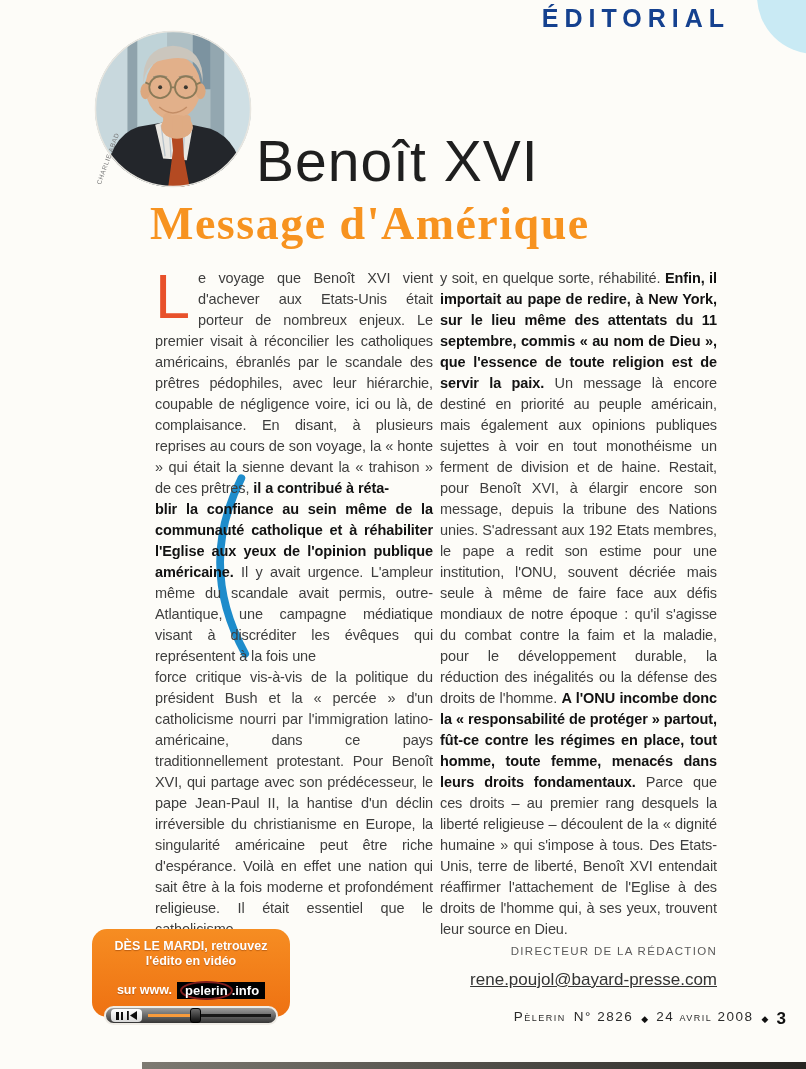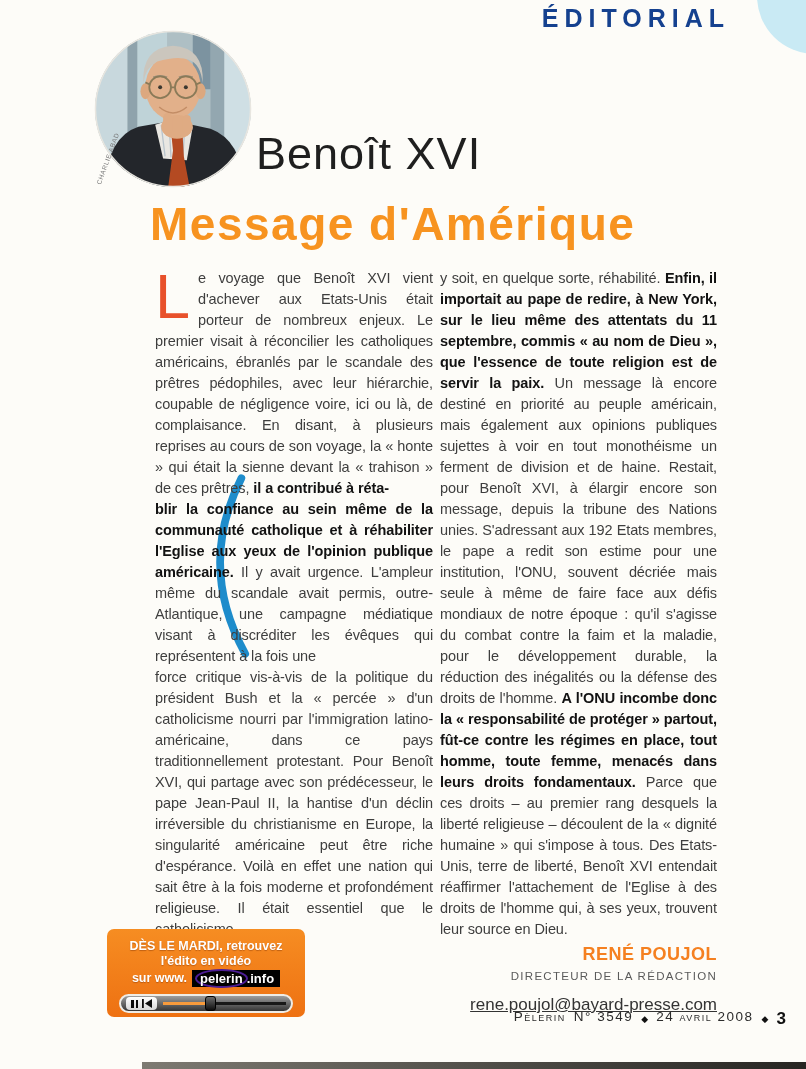--- a/index.html
+++ b/index.html
@@ -10,46 +10,46 @@
   }
   
   .corner-circle{position:absolute;left:757px;top:-62px;width:116px;height:116px;border-radius:50%;background:#c9eaf4;}
   
   .kicker{position:absolute;top:4px;right:76px;font-size:25px;font-weight:bold;letter-spacing:6px;color:#15418f;text-align:center;}
   
   .photo{position:absolute;left:94px;top:30px;width:158px;height:158px;}
   .photo svg{width:100%;height:100%;display:block;}
   .credit{position:absolute;left:95px;top:183px;font-size:6.5px;color:#7a7a7a;letter-spacing:.6px;transform:rotate(-70deg);transform-origin:0 0;white-space:nowrap;}
   
-  .title{position:absolute;left:256px;top:128px;font-size:45px;font-weight:400;color:#1f1f1f;letter-spacing:1px;}
-  .subtitle{position:absolute;left:150px;top:197px;font-size:46px;font-weight:bold;color:#f79320;letter-spacing:1.5px;}
+  .title{position:absolute;left:256px;top:128px;font-size:57px;font-weight:400;color:#1f1f1f;letter-spacing:1px;}
+  .subtitle{position:absolute;left:150px;top:197px;font-size:46px;font-weight:bold;color:#f79320;letter-spacing:1.5px;font-family:Liberation Serif, serif;}
   
   .pullquote{position:absolute;left:95px;top:497px;width:140px;font-size:17px;line-height:21.5px;font-weight:bold;color:#1464b0;}
   .swoosh{position:absolute;left:197px;top:470px;width:54px;height:192px;}
   
   .col{position:absolute;top:268px;}
   .col1{left:155px;width:278px;}
   .col2{left:440px;width:277px;}
   .col p{margin:0;text-align:justify;font-size:14.5px;line-height:21px;color:#3e3e3e;letter-spacing:-0.1px;}
   .blockB{margin-left:86px;text-align:right;}
   .seg-b{font-weight:bold;color:#121212;}
   .dropcap{float:left;font-size:63px;line-height:50px;padding:3px 8px 0 0;color:#e8512b;}
   
   .signature{text-align:right;margin-top:4px;}
   .sig-name{font-size:18px;font-weight:bold;color:#f58020;letter-spacing:.5px;}
   .sig-role{font-size:11.5px;color:#5a5a5a;letter-spacing:1.3px;margin-top:5px;}
   .sig-email{font-size:17px;color:#333;text-decoration:underline;margin-top:13px;display:inline-block;}
   
-  .promo{position:absolute;left:107px;top:929px;width:198px;height:88px;border-radius:7px;
+  .promo{position:absolute;left:92px;top:929px;width:198px;height:88px;border-radius:15px;
     background:linear-gradient(180deg,#f68d22,#ee7112);box-sizing:border-box;padding:10px 8px 8px;}
   .promo-line{color:#fff;font-weight:bold;font-size:12.5px;line-height:15px;text-align:center;
     text-shadow:0 1px 1px rgba(110,40,0,.4);}
-  .promo-line3{display:flex;justify-content:center;align-items:center;gap:5px;margin-top:1px;}
+  .promo-line3{display:flex;justify-content:center;align-items:center;gap:5px;margin-top:13px;}
   .site-box{background:#000;color:#fff;font-weight:bold;font-size:13px;padding:1px 6px;cursor:pointer;}
-  .site-name{display:inline-block;border:2px solid #4c1d95;border-radius:50%;padding:0 3px;margin:-2px -1px -2px -3px;}
+  .site-name{display:inline-block;border:2px solid #7f1d1d;border-radius:50%;padding:0 3px;margin:-2px -1px -2px -3px;}
   .player{margin:7px auto 0;width:174px;height:19px;background:linear-gradient(180deg,#9d9d9d,#353535);
     border:2px solid #efece6;border-radius:10px;display:flex;align-items:center;gap:6px;padding:0 5px;box-sizing:border-box;}
   .player-btns{background:linear-gradient(180deg,#ffffff,#d8d8d8);border-radius:4px;height:13px;display:flex;align-items:center;gap:4px;padding:0 5px;cursor:pointer;}
   .icon-pause{display:flex;gap:2px;}
   .icon-pause i{display:block;width:2.5px;height:8px;background:#0c0c0c;}
   .icon-prev{width:10px;height:9px;}
   .slider{flex:1;display:flex;align-items:center;height:15px;cursor:pointer;}
   .slider-left{height:3px;background:#f89b3c;width:34%;}
   .slider-handle{width:9px;height:13px;border-radius:3px;background:linear-gradient(180deg,#6b6b6b,#0e0e0e);border:1px solid #000;}
   .slider-right{height:3px;background:#181818;flex:1;}
@@ -125,21 +125,20 @@
 
   <div class="col col1">
     <p><span class="dropcap">L</span><span><span>e voyage que Benoît XVI vient d'achever aux Etats-Unis était porteur de nombreux enjeux. Le premier visait à réconcilier les catholiques américains, ébranlés par le scandale des prêtres pédophiles, avec leur hiérarchie, coupable de négligence voire, ici ou là, de complaisance. En disant, à plusieurs reprises au cours de son voyage, la « honte » qui était la sienne devant la « trahison » de ces prêtres, </span><span class="seg-b">il a contribué à réta-</span></span></p>
     <p class="blockB"><span class="seg-b">blir la confiance au sein même de la communauté catholique et à réhabiliter l'Eglise aux yeux de l'opinion publique américaine.</span><span> Il y avait urgence. L'ampleur même du scandale avait permis, outre-Atlantique, une campagne médiatique visant à discréditer les évêques qui représentent à la fois une</span></p>
     <p><span>force critique vis-à-vis de la politique du président Bush et la « percée » d'un catholicisme nourri par l'immigration latino-américaine, dans ce pays traditionnellement protestant. Pour Benoît XVI, qui partage avec son prédécesseur, le pape Jean-Paul II, la hantise d'un déclin irréversible du christianisme en Europe, la singularité américaine peut être riche d'espérance. Voilà en effet une nation qui sait être à la fois moderne et profondément religieuse. Il était essentiel que le catholicisme</span></p>
   </div>
 
   <div class="col col2">
     <p><span>y soit, en quelque sorte, réhabilité. </span><span class="seg-b">Enfin, il importait au pape de redire, à New York, sur le lieu même des attentats du 11 septembre, commis « au nom de Dieu », que l'essence de toute religion est de servir la paix.</span><span> Un message là encore destiné en priorité au peuple américain, mais également aux opinions publiques sujettes à voir en tout monothéisme un ferment de division et de haine. Restait, pour Benoît XVI, à élargir encore son message, depuis la tribune des Nations unies. S'adressant aux 192 Etats membres, le pape a redit son estime pour une institution, l'ONU, souvent décriée mais seule à même de faire face aux défis mondiaux de notre époque : qu'il s'agisse du combat contre la faim et la maladie, pour le développement durable, la réduction des inégalités ou la défense des droits de l'homme. </span><span class="seg-b">A l'ONU incombe donc la « responsabilité de protéger » partout, fût-ce contre les régimes en place, tout homme, toute femme, menacés dans leurs droits fondamentaux.</span><span> Parce que ces droits – au premier rang desquels la liberté religieuse – découlent de la « dignité humaine » qui s'impose à tous. Des Etats-Unis, terre de liberté, Benoît XVI entendait réaffirmer l'attachement de l'Eglise à des droits de l'homme qui, à ses yeux, trouvent leur source en Dieu.</span></p>
     <div class="signature">
-      <div class="sig-name">RENÉ POUJOL</div>
       <div class="sig-role">DIRECTEUR DE LA RÉDACTION</div>
       <a class="sig-email" href="#">rene.poujol@bayard-presse.com</a>
     </div>
   </div>
 
   <div class="promo">
     <div class="promo-line">DÈS LE MARDI, retrouvez</div>
     <div class="promo-line">l'édito en vidéo</div>
     <div class="promo-line3">
       <span class="promo-line">sur www.</span>
@@ -159,21 +158,21 @@
       <div class="slider">
         <div class="slider-left"></div>
         <div class="slider-handle"></div>
         <div class="slider-right"></div>
       </div>
     </div>
   </div>
 
   <div class="footer">
     <span class="fsc">Pèlerin</span>
-    <span class="fsc">N° 3549</span>
+    <span class="fsc">N° 2826</span>
     <span class="diamond">◆</span>
     <span class="fsc">24 avril 2008</span>
     <span class="diamond">◆</span>
     <span class="page-num">3</span>
   </div>
 
   <div class="scan-strip"></div>
 
 </div>
 

